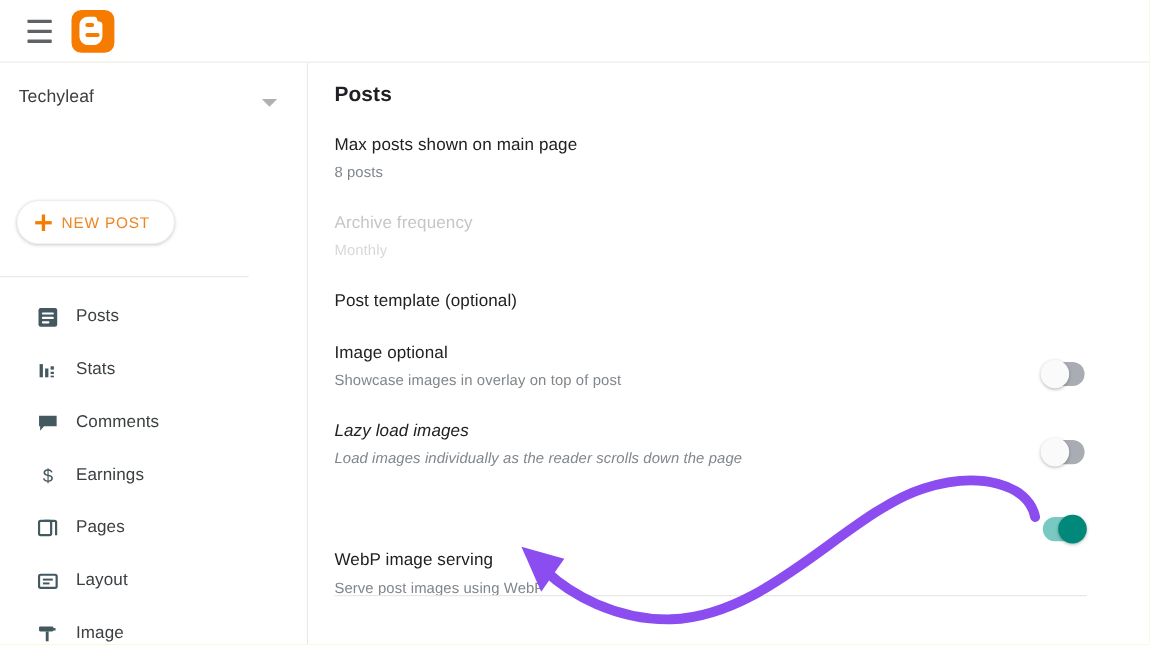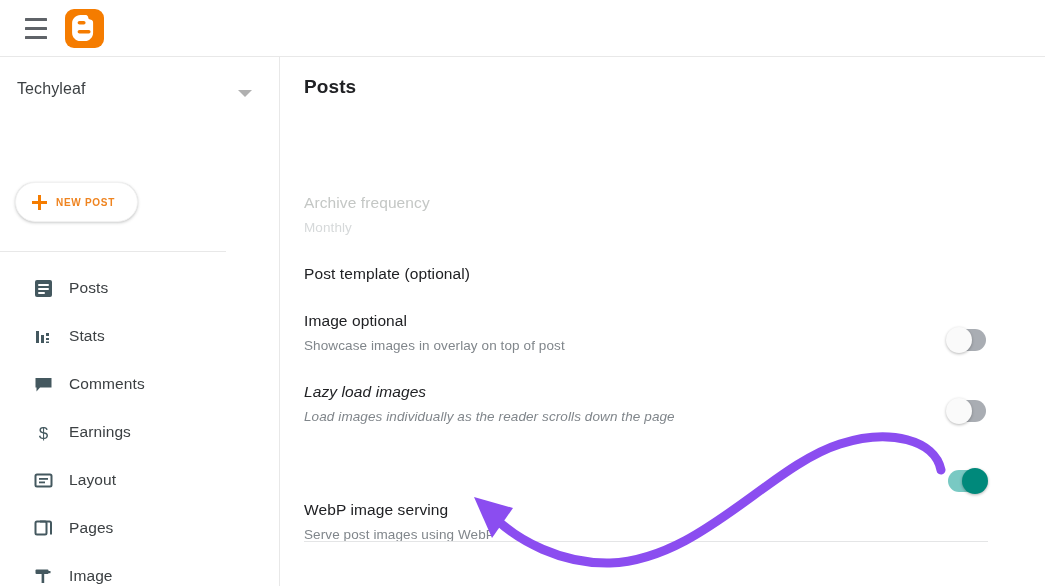--- a/index.html
+++ b/index.html
@@ -55,21 +55,21 @@
   }
   .newpost .plus {
     position:relative; width:15px; height:15px; flex:none;
   }
   .newpost .plus:before, .newpost .plus:after {
     content:''; position:absolute; background:#f57c00;
   }
   .newpost .plus:before { left:0; top:6px; width:15px; height:3px; }
   .newpost .plus:after  { top:0; left:6px; height:15px; width:3px; }
   .newpost span {
-    font-size:10px; font-weight:bold; color:#ef8420;
+    font-size:14px; font-weight:normal; color:#ef8420;
     letter-spacing:0.7px; white-space:nowrap;text-align:center;
   }
 
   .sb-divider {
     position:absolute; left:0; top:194px; width:226px; height:1px; background:#e8e8e8;
   }
 
   .navlist { position:absolute; left:0; top:207px; width:280px; }
   .navitem {
     position:relative; height:48px; display:flex; align-items:center;
@@ -206,56 +206,60 @@
           <svg width="19" height="19" viewBox="0 0 19 19">
             <text x="9.5" y="15.5" font-family="Liberation Sans, sans-serif" font-size="17" fill="#44585f" text-anchor="middle">$</text>
           </svg>
         </span>
         <span class="lbl">Earnings</span>
       </div>
 
       <div class="navitem">
         <span class="ico">
           <svg width="19" height="19" viewBox="0 0 19 19">
+            <rect x="1.5" y="2.5" width="11" height="13" rx="1.5" fill="none" stroke="#44585f" stroke-width="2"></rect>
+            <path d="M6 2.5 H15.5 A1.5 1.5 0 0 1 17 4 V15.5" fill="none" stroke="#44585f" stroke-width="2"></path>
+          </svg>
+        </span>
+        <span class="lbl">Pages</span>
+      </div>
+
+      <div class="navitem">
+        <span class="ico">
+          <svg width="19" height="19" viewBox="0 0 19 19">
             <rect x="1.5" y="3.5" width="16" height="12" rx="1.5" fill="none" stroke="#44585f" stroke-width="2"></rect>
             <rect x="5" y="7" width="9" height="1.8" fill="#44585f"></rect>
             <rect x="5" y="10.5" width="6" height="1.8" fill="#44585f"></rect>
           </svg>
         </span>
         <span class="lbl">Layout</span>
       </div>
 
       <div class="navitem">
         <span class="ico">
           <svg width="19" height="19" viewBox="0 0 19 19">
-            <rect x="1.5" y="2.5" width="11" height="13" rx="1.5" fill="none" stroke="#44585f" stroke-width="2"></rect>
-            <path d="M6 2.5 H15.5 A1.5 1.5 0 0 1 17 4 V15.5" fill="none" stroke="#44585f" stroke-width="2"></path>
-          </svg>
-        </span>
-        <span class="lbl">Pages</span>
-      </div>
-
-      <div class="navitem">
-        <span class="ico">
-          <svg width="19" height="19" viewBox="0 0 19 19">
             <rect x="1.5" y="2.5" width="13" height="4.5" rx="1" fill="#44585f"></rect>
             <rect x="12" y="4" width="4.5" height="2.2" fill="#44585f"></rect>
             <rect x="7.6" y="7" width="2.6" height="9" fill="#44585f"></rect>
           </svg>
         </span>
         <span class="lbl">Image</span>
       </div>
 
     </div>
   </div>
 
   <div class="main">
 
     <div class="page-title">Posts</div>
 
+    <div class="row" style="top:66px;">
+      <div class="rtitle">Max posts shown on main page</div>
+      <div class="rsub">8 posts</div>
+    </div>
 
     <div class="row disabled" style="top:137px;">
       <div class="rtitle">Archive frequency</div>
       <div class="rsub">Monthly</div>
     </div>
 
     <div class="row" style="top:208px;">
       <div class="rtitle">Post template (optional)</div>
     </div>
 

